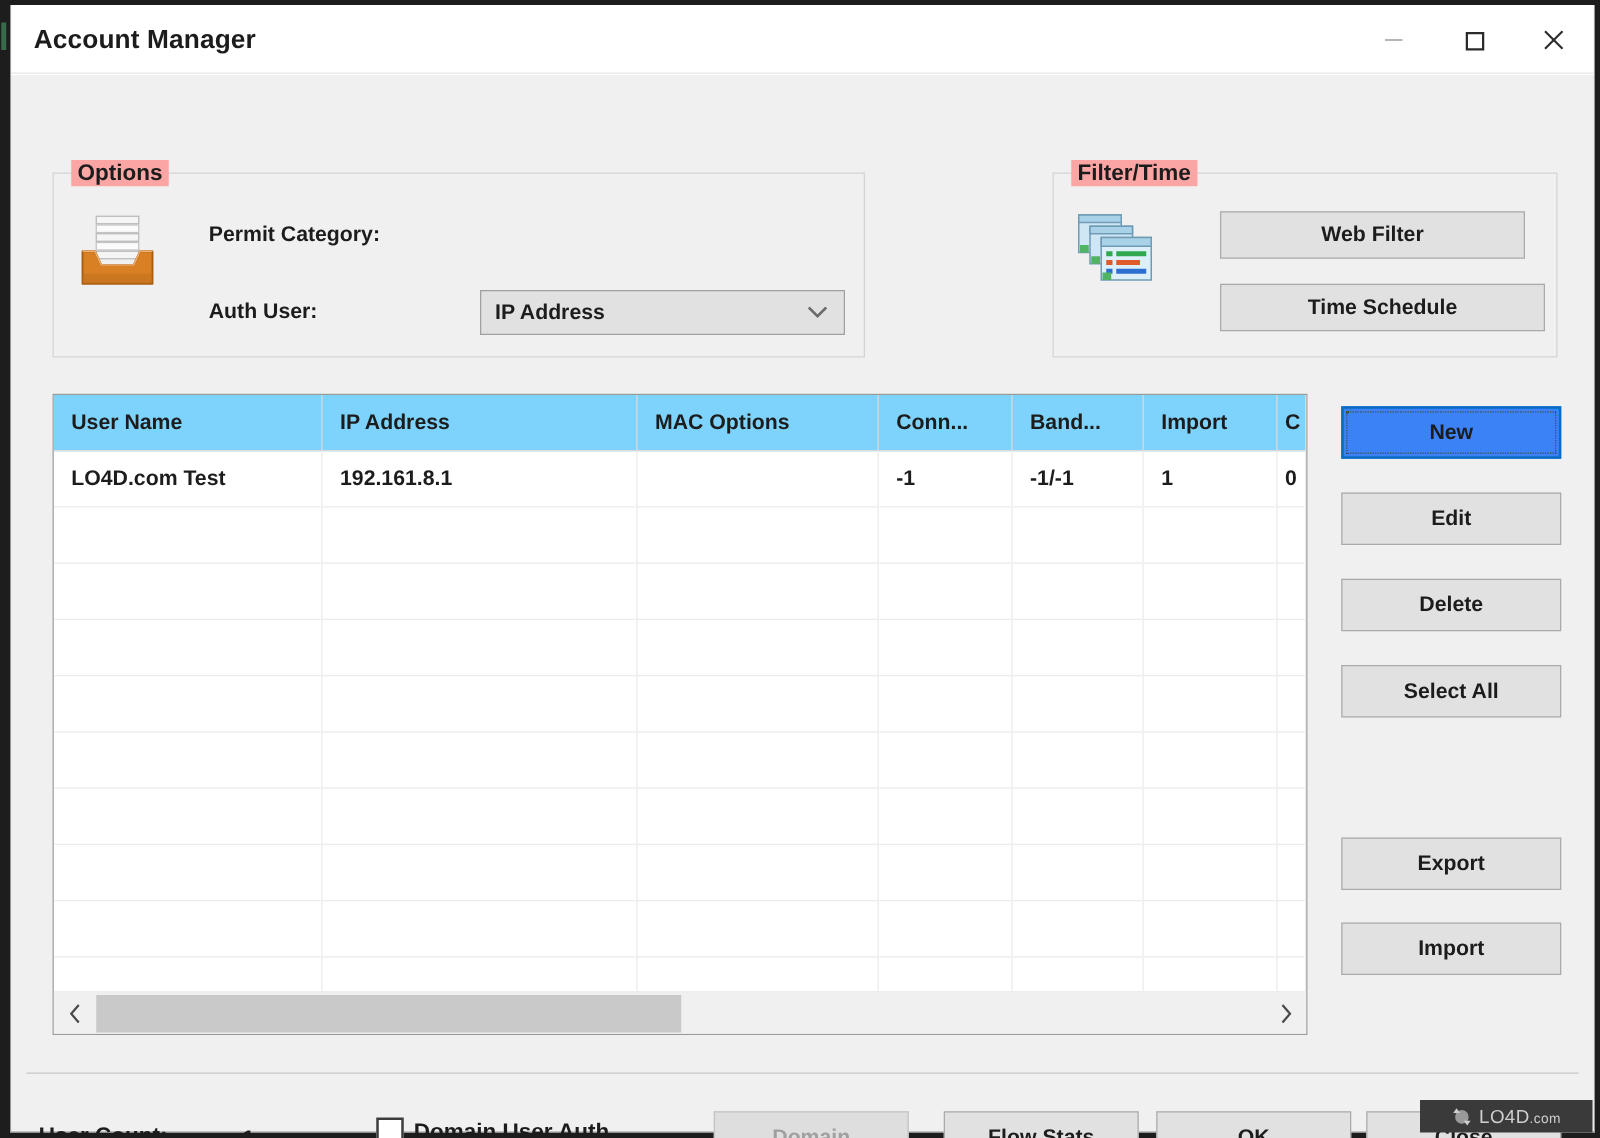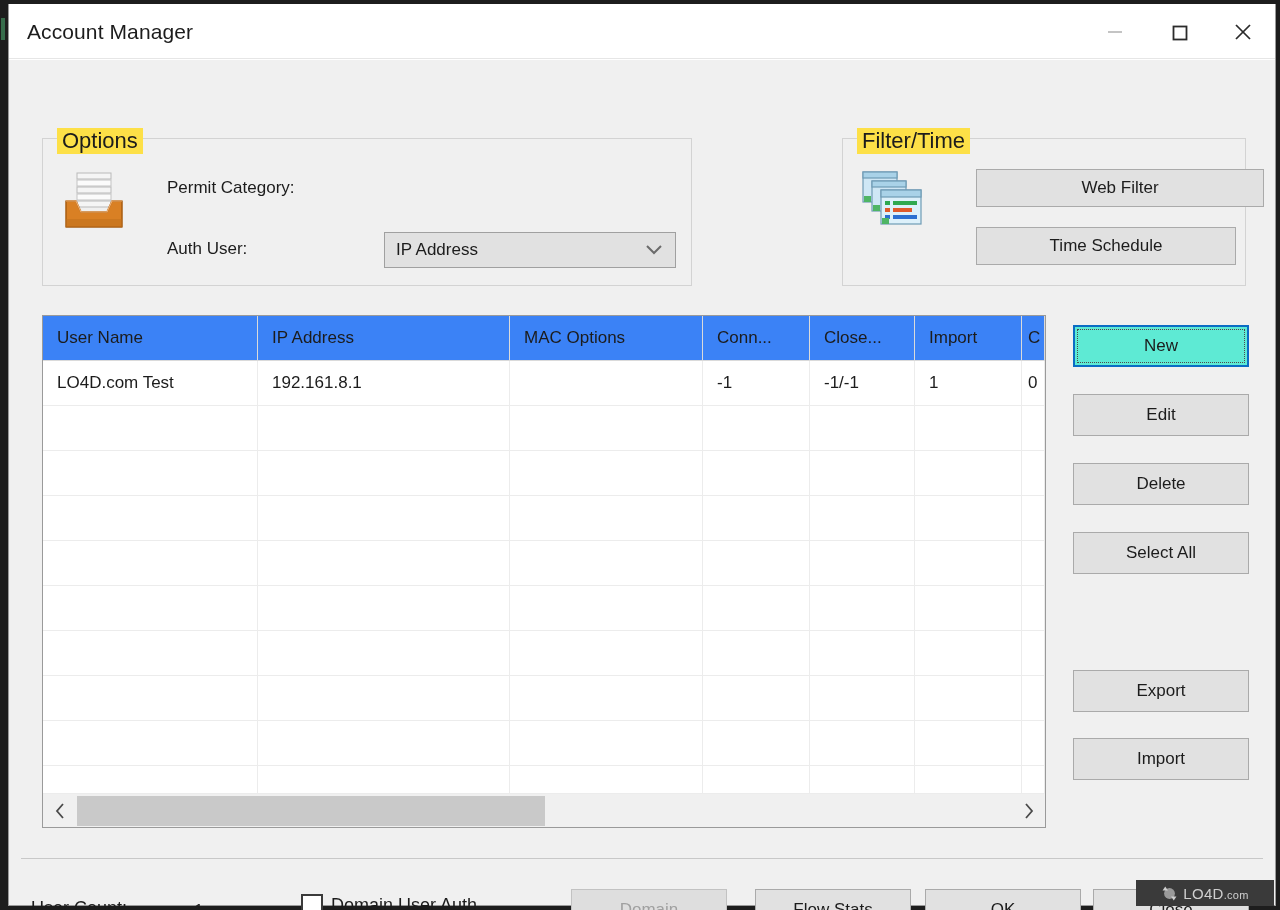--- a/index.html
+++ b/index.html
@@ -16,20 +16,21 @@
   #window {
     position: absolute;
     left: 8px; top: 4px;
     width: 1268px;
     height: 902px;
     background: #f0f0f0;
     border: 1px solid #9a9a9a;
     border-top: none;
     display: flex;
     flex-direction: column;
+    font-weight: bold;
   }
 
   
   #desktop-edge {
     position: absolute;
     left: 0; top: 0;
     width: 8px; height: 910px;
     background: #1d1d1d;
   }
   #desktop-edge-green {
@@ -91,23 +92,23 @@
 
   
   .groupbox {
     position: absolute;
     border: 1px solid #d3d3d3;
   }
   .group-legend {
     position: absolute;
     top: -11px;
     left: 14px;
-    background: #fde047;
+    background: #fca5a5;
     padding: 0 5px;
-    font-size: 22px;
+    font-size: 18px;
     color: #1c1c1c;
   }
 
   #options-group { left: 33px; top: 78px; width: 650px; height: 148px; }
   #filter-group  { left: 833px; top: 78px; width: 404px; height: 148px; }
 
   
   #options-icon { position: absolute; left: 17px; top: 28px; width: 68px; height: 68px; }
   #filter-icon  { position: absolute; left: 18px; top: 30px; width: 72px; height: 66px; }
 
@@ -161,21 +162,21 @@
     bottom: 34px;
     overflow: hidden;
   }
   .grid-row {
     display: flex;
     height: 45px;
     border-bottom: 1px solid #ececec;
   }
   .grid-row.header {
     border-bottom: 1px solid #dadada;
-    background: #3b82f6;
+    background: #7dd3fc;
   }
   .cell {
     flex: none;
     border-right: 1px solid #ececec;
     display: flex;
     align-items: center;
     padding-left: 14px;
     font-size: 17px;
     color: #1c1c1c;
     overflow: hidden;
@@ -218,21 +219,21 @@
     background: #e1e1e1;
     border: 1px solid #aaaaaa;
     font-size: 17px;
     color: #1c1c1c;
     display: flex;
     align-items: center;
     justify-content: center;
   }
   .sidebtn.default {
     border: 2px solid #0a6cc4;
-    background: #5eead4;
+    background: #3b82f6;
     align-items: center;
   }
   .sidebtn.default .focus-ring {
     position: absolute;
     left: 2px; top: 2px; right: 2px; bottom: 2px;
     border: 1px dotted #4a4a4a;
     pointer-events: none;
   }
 
   
@@ -364,33 +365,33 @@
         <rect x="24" y="39" width="5" height="4" fill="#e05a2b"></rect>
         <rect x="32" y="39" width="19" height="4" fill="#e05a2b"></rect>
         <rect x="24" y="46" width="5" height="4" fill="#2c6fd1"></rect>
         <rect x="32" y="46" width="24" height="4" fill="#2c6fd1"></rect>
 
         <rect x="3" y="27" width="7" height="6" fill="#4fb565"></rect>
         <rect x="12" y="36" width="7" height="6" fill="#4fb565"></rect>
         <rect x="21" y="49" width="7" height="6" fill="#4fb565"></rect>
       </svg>
 
-      <div class="flatbtn" style="left:133px; top:30px; width:288px; height:38px;">Web Filter</div>
+      <div class="flatbtn" style="left:133px; top:30px; width:244px; height:38px;">Web Filter</div>
       <div class="flatbtn" style="left:133px; top:88px; width:260px; height:38px;">Time Schedule</div>
     </div>
 
     <div id="grid-wrap">
       <div id="grid">
 
         <div class="grid-row header">
           <div class="cell" style="width:215px">User Name</div>
           <div class="cell" style="width:252px">IP Address</div>
           <div class="cell" style="width:193px">MAC Options</div>
           <div class="cell" style="width:107px">Conn...</div>
-          <div class="cell" style="width:105px">Close...</div>
+          <div class="cell" style="width:105px">Band...</div>
           <div class="cell" style="width:107px">Import</div>
           <div class="cell" style="width:23px;padding-left:6px">C</div>
         </div>
 
         <div class="grid-row">
           <div class="cell" style="width:215px">LO4D.com Test</div>
           <div class="cell" style="width:252px">192.161.8.1</div>
           <div class="cell" style="width:193px"></div>
           <div class="cell" style="width:107px">-1</div>
           <div class="cell" style="width:105px">-1/-1</div>

